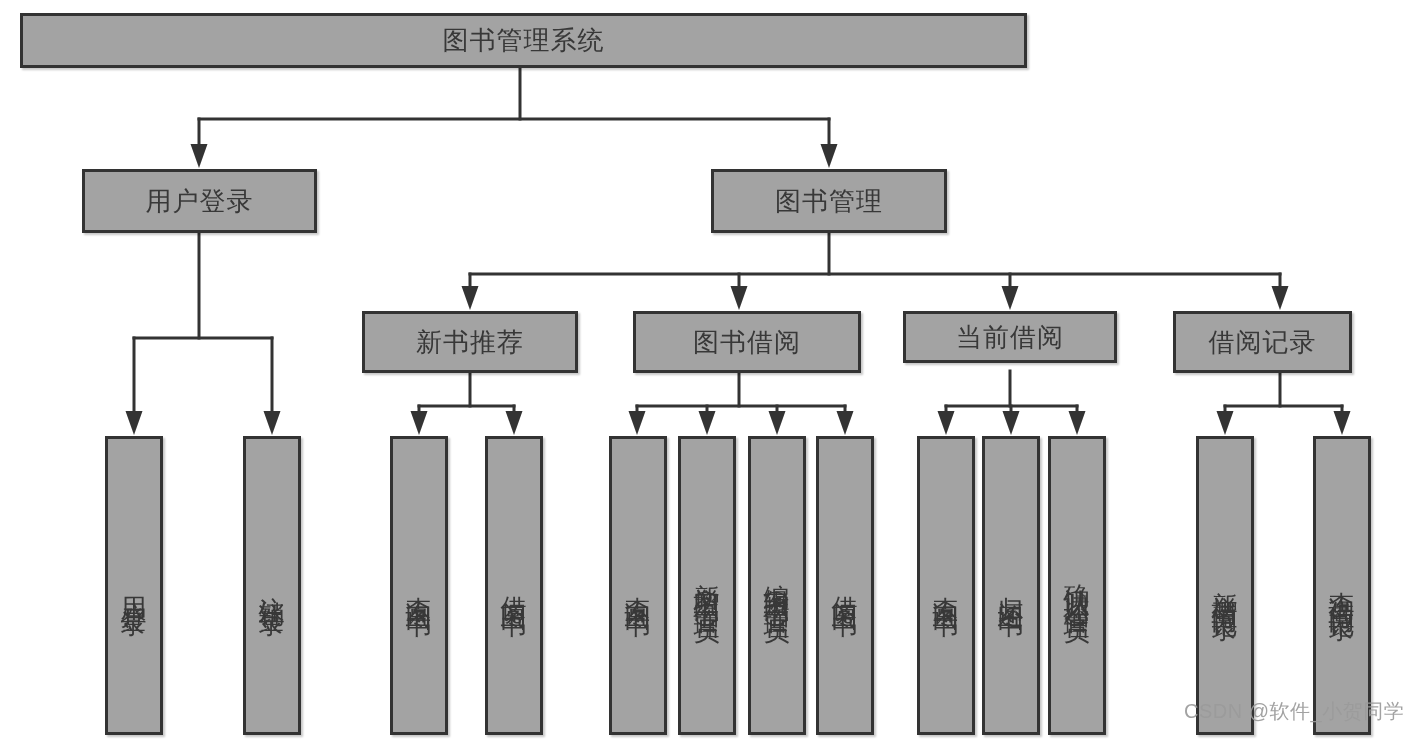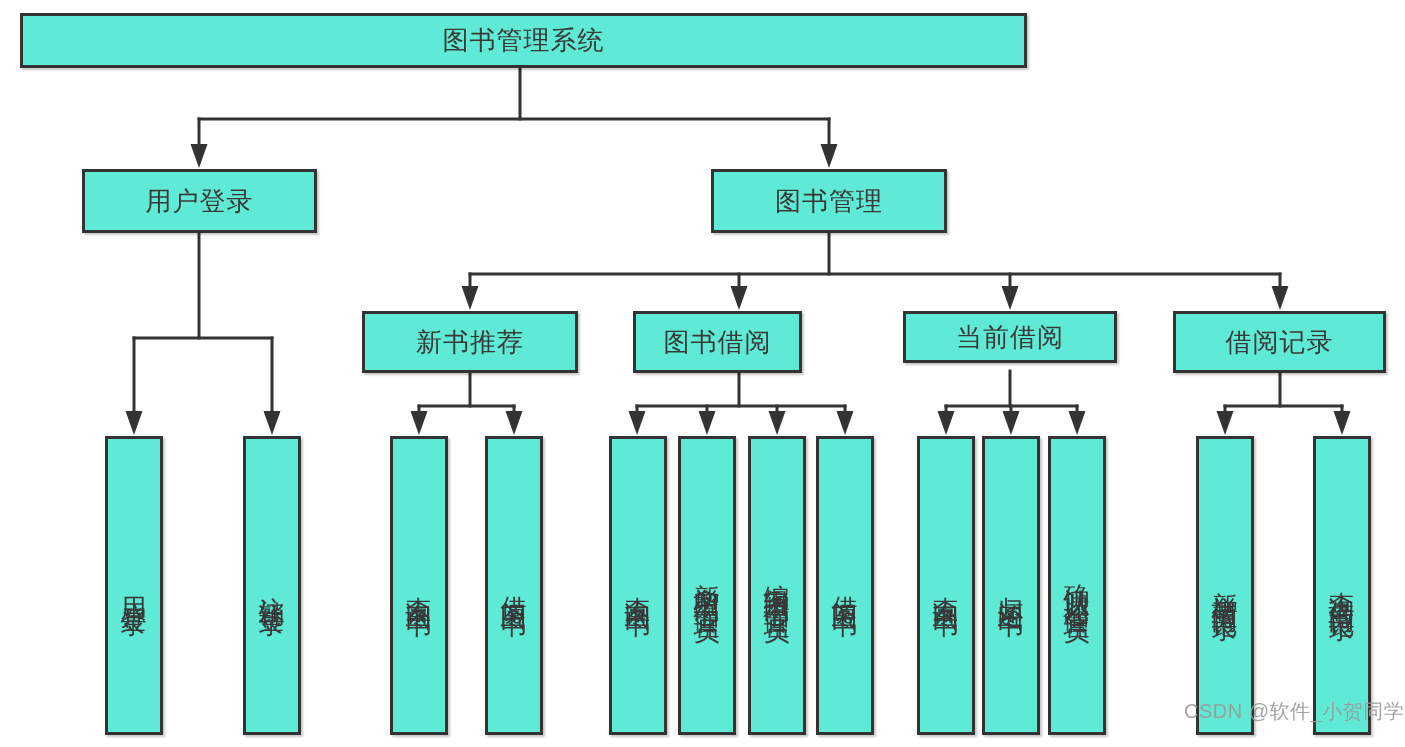--- a/index.html
+++ b/index.html
@@ -19,21 +19,21 @@
     position: absolute;
     left: 0;
     top: 0;
     width: 1405px;
     height: 747px;
     pointer-events: none;
   }
   .node {
     position: absolute;
     box-sizing: border-box;
-    background: #5eead4;
+    background: #a3a3a3;
     border: 3px solid #333333;
     display: flex;
     align-items: center;
     justify-content: center;
     color: #383838;
     box-shadow: 2px 2px 2px rgba(0,0,0,0.22);
     z-index: 2;
   }
   .node.h span {
     font-size: 26px;
@@ -129,27 +129,27 @@
   <div class="node h" style="left:82px;top:169px;width:235px;height:64px">
     <span>用户登录</span>
   </div>
   <div class="node h" style="left:711px;top:169px;width:236px;height:64px">
     <span>图书管理</span>
   </div>
 
   <div class="node h" style="left:362px;top:311px;width:216px;height:62px">
     <span>新书推荐</span>
   </div>
-  <div class="node h" style="left:633px;top:311px;width:169px;height:62px">
+  <div class="node h" style="left:633px;top:311px;width:228px;height:62px">
     <span>图书借阅</span>
   </div>
   <div class="node h" style="left:903px;top:311px;width:214px;height:52px">
     <span>当前借阅</span>
   </div>
-  <div class="node h" style="left:1173px;top:311px;width:213px;height:62px">
+  <div class="node h" style="left:1173px;top:311px;width:179px;height:62px">
     <span>借阅记录</span>
   </div>
 
   <div class="node v" style="left:105px;top:436px;width:58px;height:299px">
     <span>用户登录</span>
   </div>
   <div class="node v" style="left:243px;top:436px;width:58px;height:299px">
     <span>注销登录</span>
   </div>
   <div class="node v" style="left:390px;top:436px;width:58px;height:299px">

